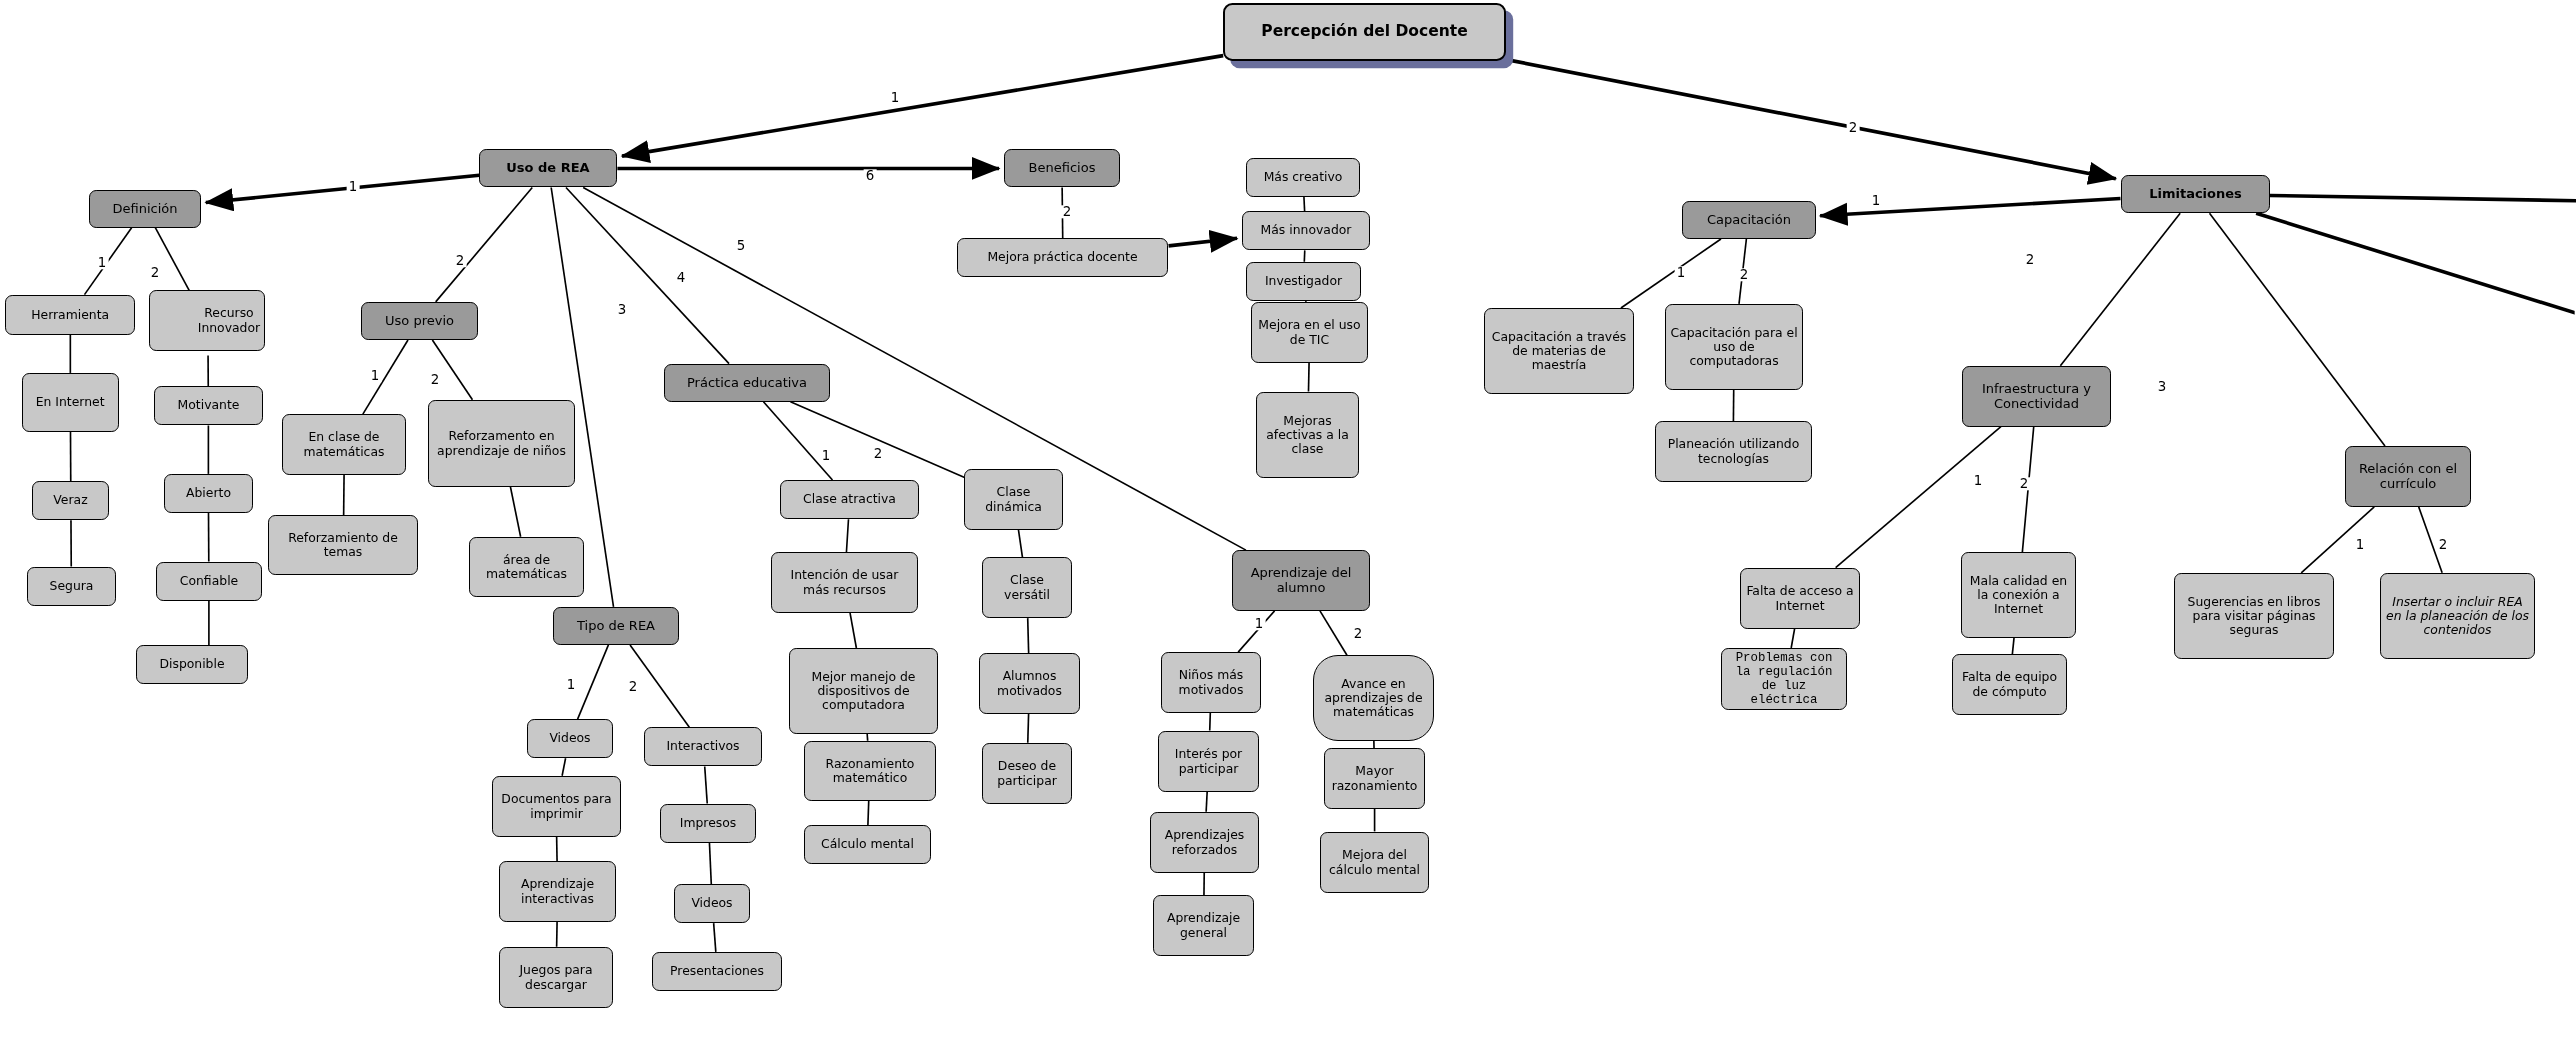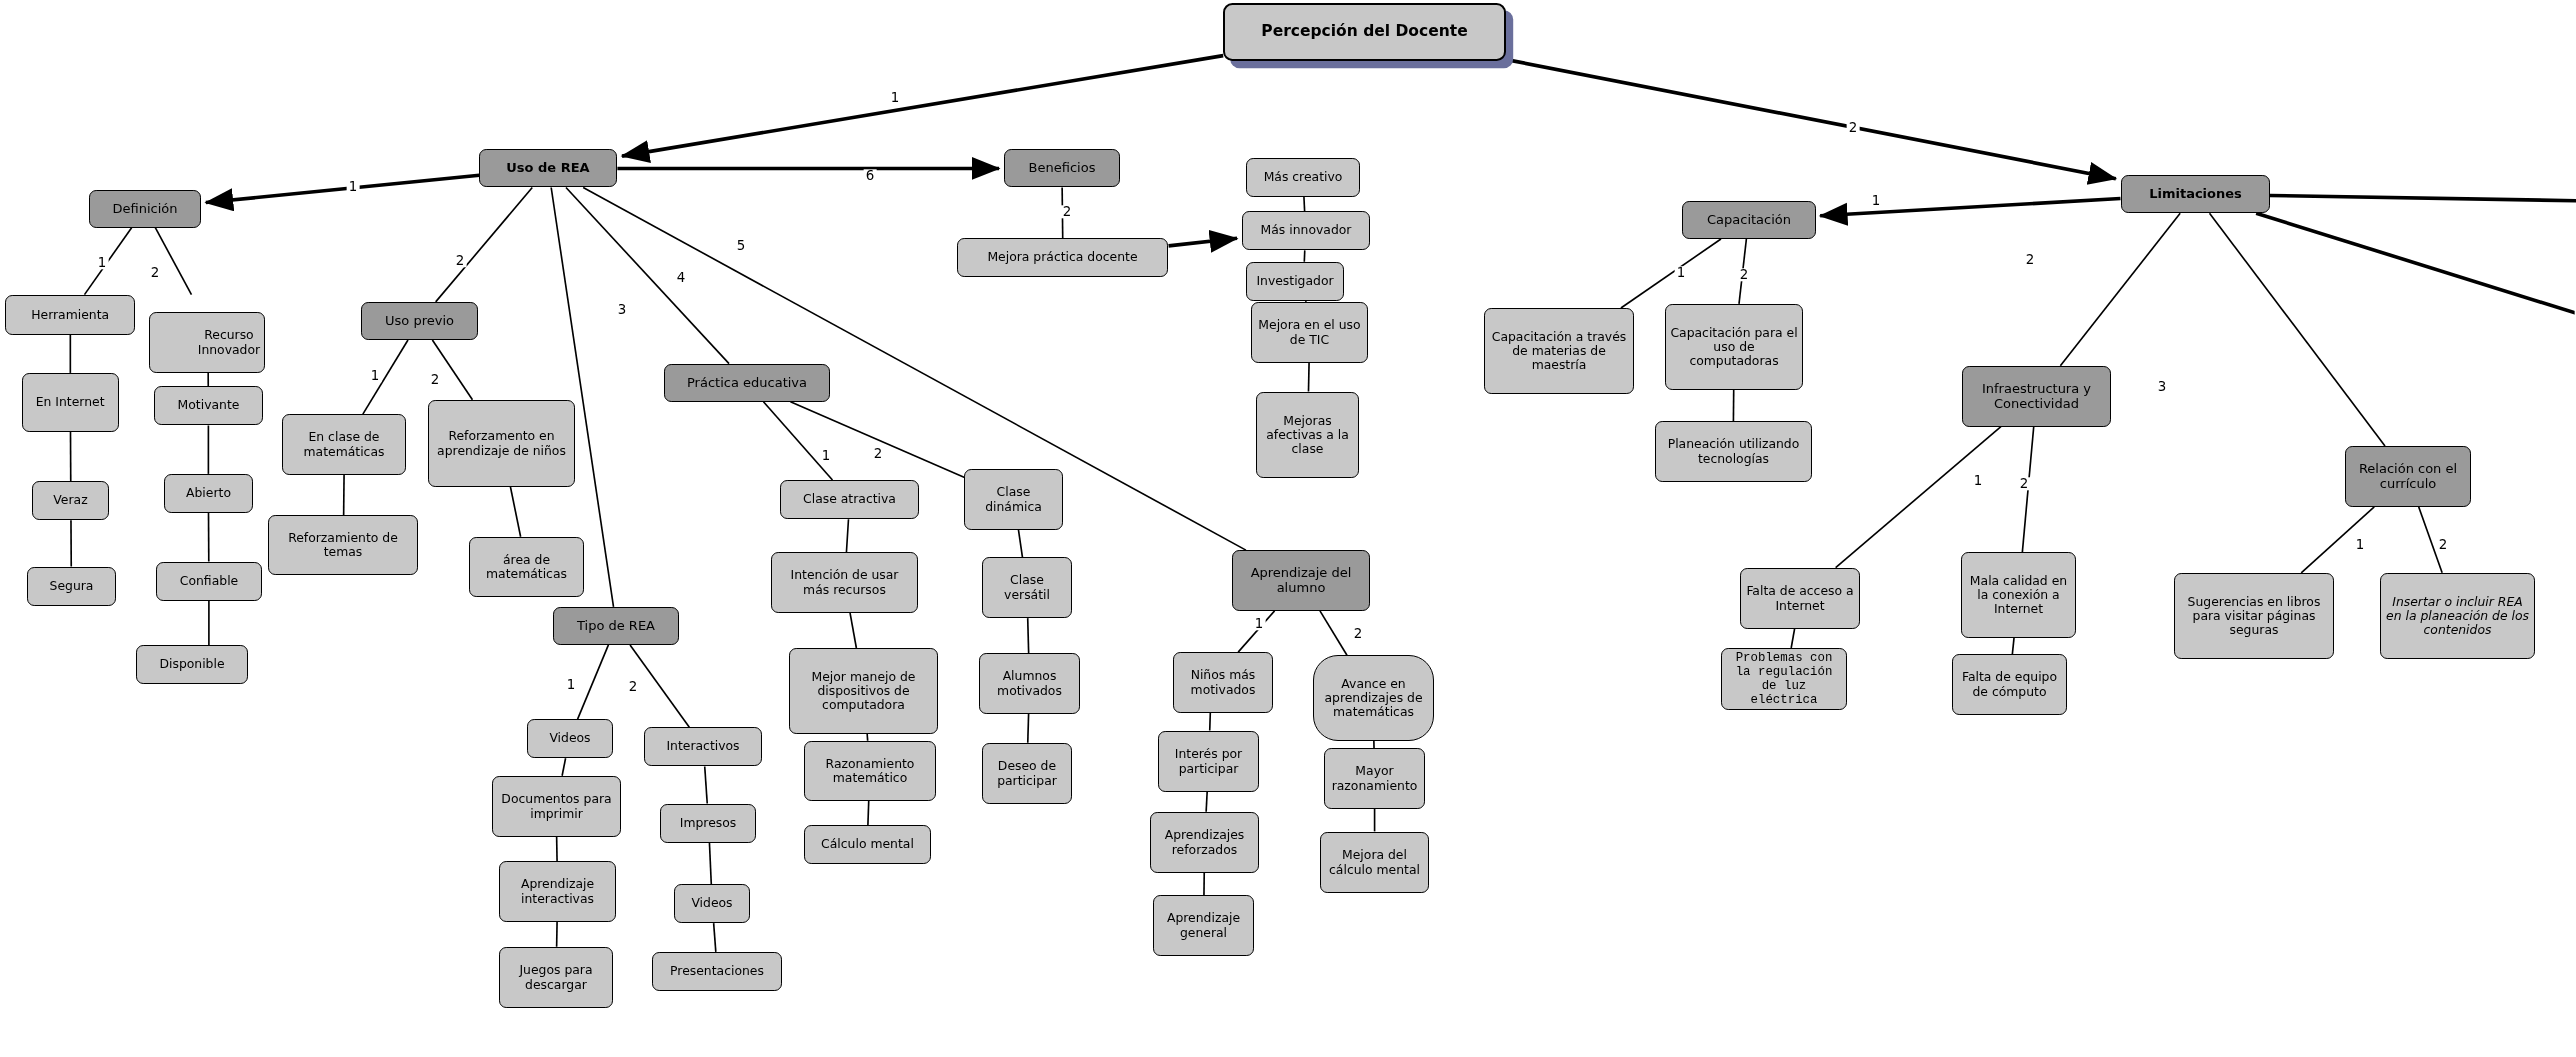--- a/index.html
+++ b/index.html
@@ -143,21 +143,21 @@
       </div>
       <div class="node concept" style="left: 1004px; top: 149px; width: 116px; height: 38px;">
         <span>Beneficios</span>
       </div>
       <div class="node concept" style="left: 1682px; top: 201px; width: 134px; height: 38px;">
         <span>Capacitación</span>
       </div>
       <div class="node leaf" style="left: 5.2px; top: 295px; width: 130px; height: 40px;">
         <span>Herramienta</span>
       </div>
-      <div class="node leaf" style="left: 149px; top: 312px; width: 116px; height: 61px; padding-left: 48px;">
+      <div class="node leaf" style="left: 149px; top: 290px; width: 116px; height: 61px; padding-left: 48px;">
         <span>Recurso Innovador</span>
       </div>
       <div class="node leaf" style="left: 21.6px; top: 373px; width: 97px; height: 59px;">
         <span>En Internet</span>
       </div>
       <div class="node leaf" style="left: 154px; top: 386px; width: 109px; height: 39px;">
         <span>Motivante</span>
       </div>
       <div class="node leaf" style="left: 32px; top: 481px; width: 77px; height: 39px;">
         <span>Veraz</span>
@@ -248,33 +248,33 @@
       </div>
       <div class="node leaf" style="left: 957px; top: 238px; width: 211px; height: 39px;">
         <span>Mejora práctica docente</span>
       </div>
       <div class="node leaf" style="left: 1246px; top: 158px; width: 114px; height: 39px;">
         <span>Más creativo</span>
       </div>
       <div class="node leaf" style="left: 1242px; top: 211px; width: 128px; height: 39px;">
         <span>Más innovador</span>
       </div>
-      <div class="node leaf" style="left: 1246px; top: 262px; width: 98px; height: 39px;">
+      <div class="node leaf" style="left: 1246px; top: 262px; width: 115px; height: 39px;">
         <span>Investigador</span>
       </div>
       <div class="node leaf" style="left: 1251px; top: 302px; width: 117px; height: 61px;">
         <span>Mejora en el uso de TIC</span>
       </div>
       <div class="node leaf" style="left: 1256px; top: 392px; width: 103px; height: 86px;">
         <span>Mejoras afectivas a la clase</span>
       </div>
       <div class="node concept" style="left: 1232px; top: 550px; width: 138px; height: 61px;">
         <span>Aprendizaje del alumno</span>
       </div>
-      <div class="node leaf" style="left: 1161px; top: 652px; width: 100px; height: 61px; margin-left: 12px;">
+      <div class="node leaf" style="left: 1161px; top: 652px; width: 100px; height: 61px;">
         <span>Niños más motivados</span>
       </div>
       <div class="node leaf" style="left: 1313px; top: 655px; width: 121px; height: 86px; border-radius: 25px;">
         <span>Avance en aprendizajes de matemáticas</span>
       </div>
       <div class="node leaf" style="left: 1158px; top: 731px; width: 101px; height: 61px;">
         <span>Interés por participar</span>
       </div>
       <div class="node leaf" style="left: 1324px; top: 748px; width: 101px; height: 61px;">
         <span>Mayor razonamiento</span>

